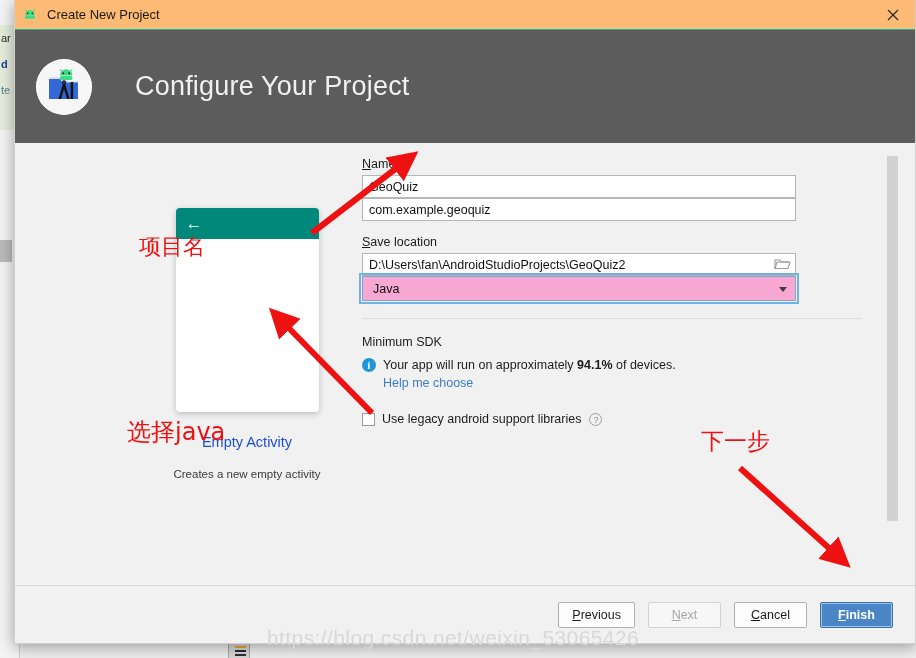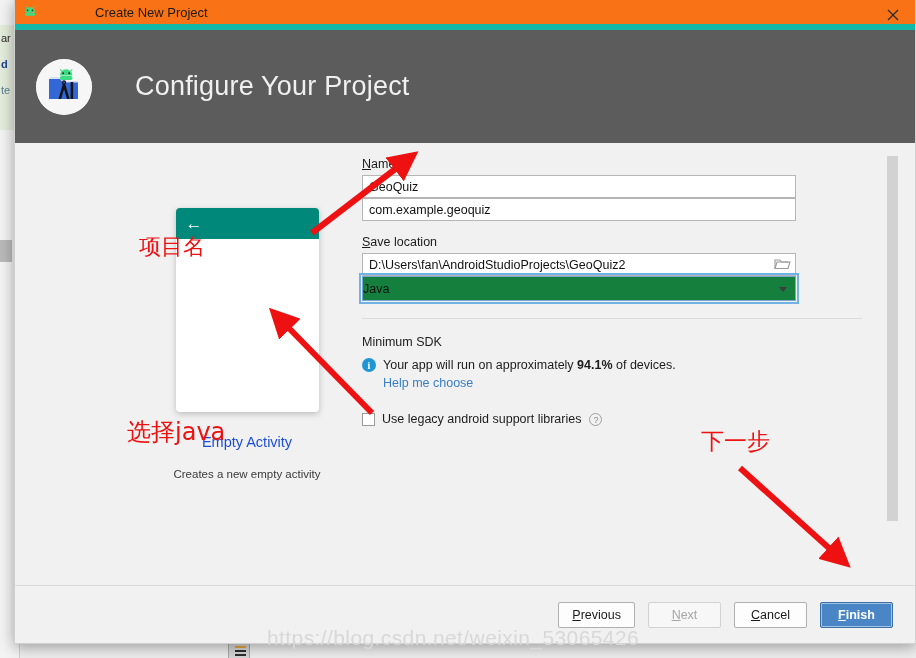--- a/index.html
+++ b/index.html
@@ -74,24 +74,24 @@
     position: absolute; left: 14px; top: 0; width: 902px; height: 644px;
     background: #f1f1f1;
     box-shadow: 0 3px 14px rgba(0,0,0,0.35);
     border: 1px solid #d0d0d0;
     border-top: none;
     display: flex; flex-direction: column;
   }
 
   
   .titlebar {
-    height: 30px; background: #f97316;
-    border-bottom: 6px solid #14b8a6;
+    height: 30px; background: #fdba74;
+    border-bottom: 1px solid #14b8a6;
     display: flex; align-items: center;
-    position: relative; flex: none; gap: 48px;
+    position: relative; flex: none;
   }
   .title-icon { width: 18px; height: 18px; margin-left: 6px; position: relative; flex: none; }
   .title-text {
     font-size: 13px; color: #1a1a1a; margin-left: 8px;
     white-space: nowrap;
   }
   .close-btn {
     position: absolute; right: 0; top: 0; width: 45px; height: 30px;
     display: flex; align-items: center; justify-content: center;
     font-size: 14px; color: #333; cursor: pointer;
@@ -158,22 +158,22 @@
     font-size: 12.5px; color: #111; padding: 0 6px;
     display: flex; align-items: center;
     font-family: "Liberation Sans", sans-serif;
   }
   .text-input.with-btn { padding-right: 26px; position: relative; }
   .folder-btn {
     position: absolute; right: 4px; top: 3px; width: 17px; height: 15px;
   }
   .combo {
     width: 434px; height: 25px;
-    background: #15803d; border: 1px solid #b6b6b6;
-    display: flex; align-items: center; padding: 0 0;
+    background: #f9a8d4; border: 1px solid #b6b6b6;
+    display: flex; align-items: center; padding: 0 10px;
     font-size: 12.5px; color: #111; position: relative;
   }
   .combo.focused {
     outline: 2px solid #70b2e8; outline-offset: 1px;
     border-color: #7aa7cf;
   }
   .combo .caret {
     position: absolute; right: 8px; top: 50%; margin-top: -2px;
     width: 0; height: 0;
     border-left: 4.5px solid transparent;

